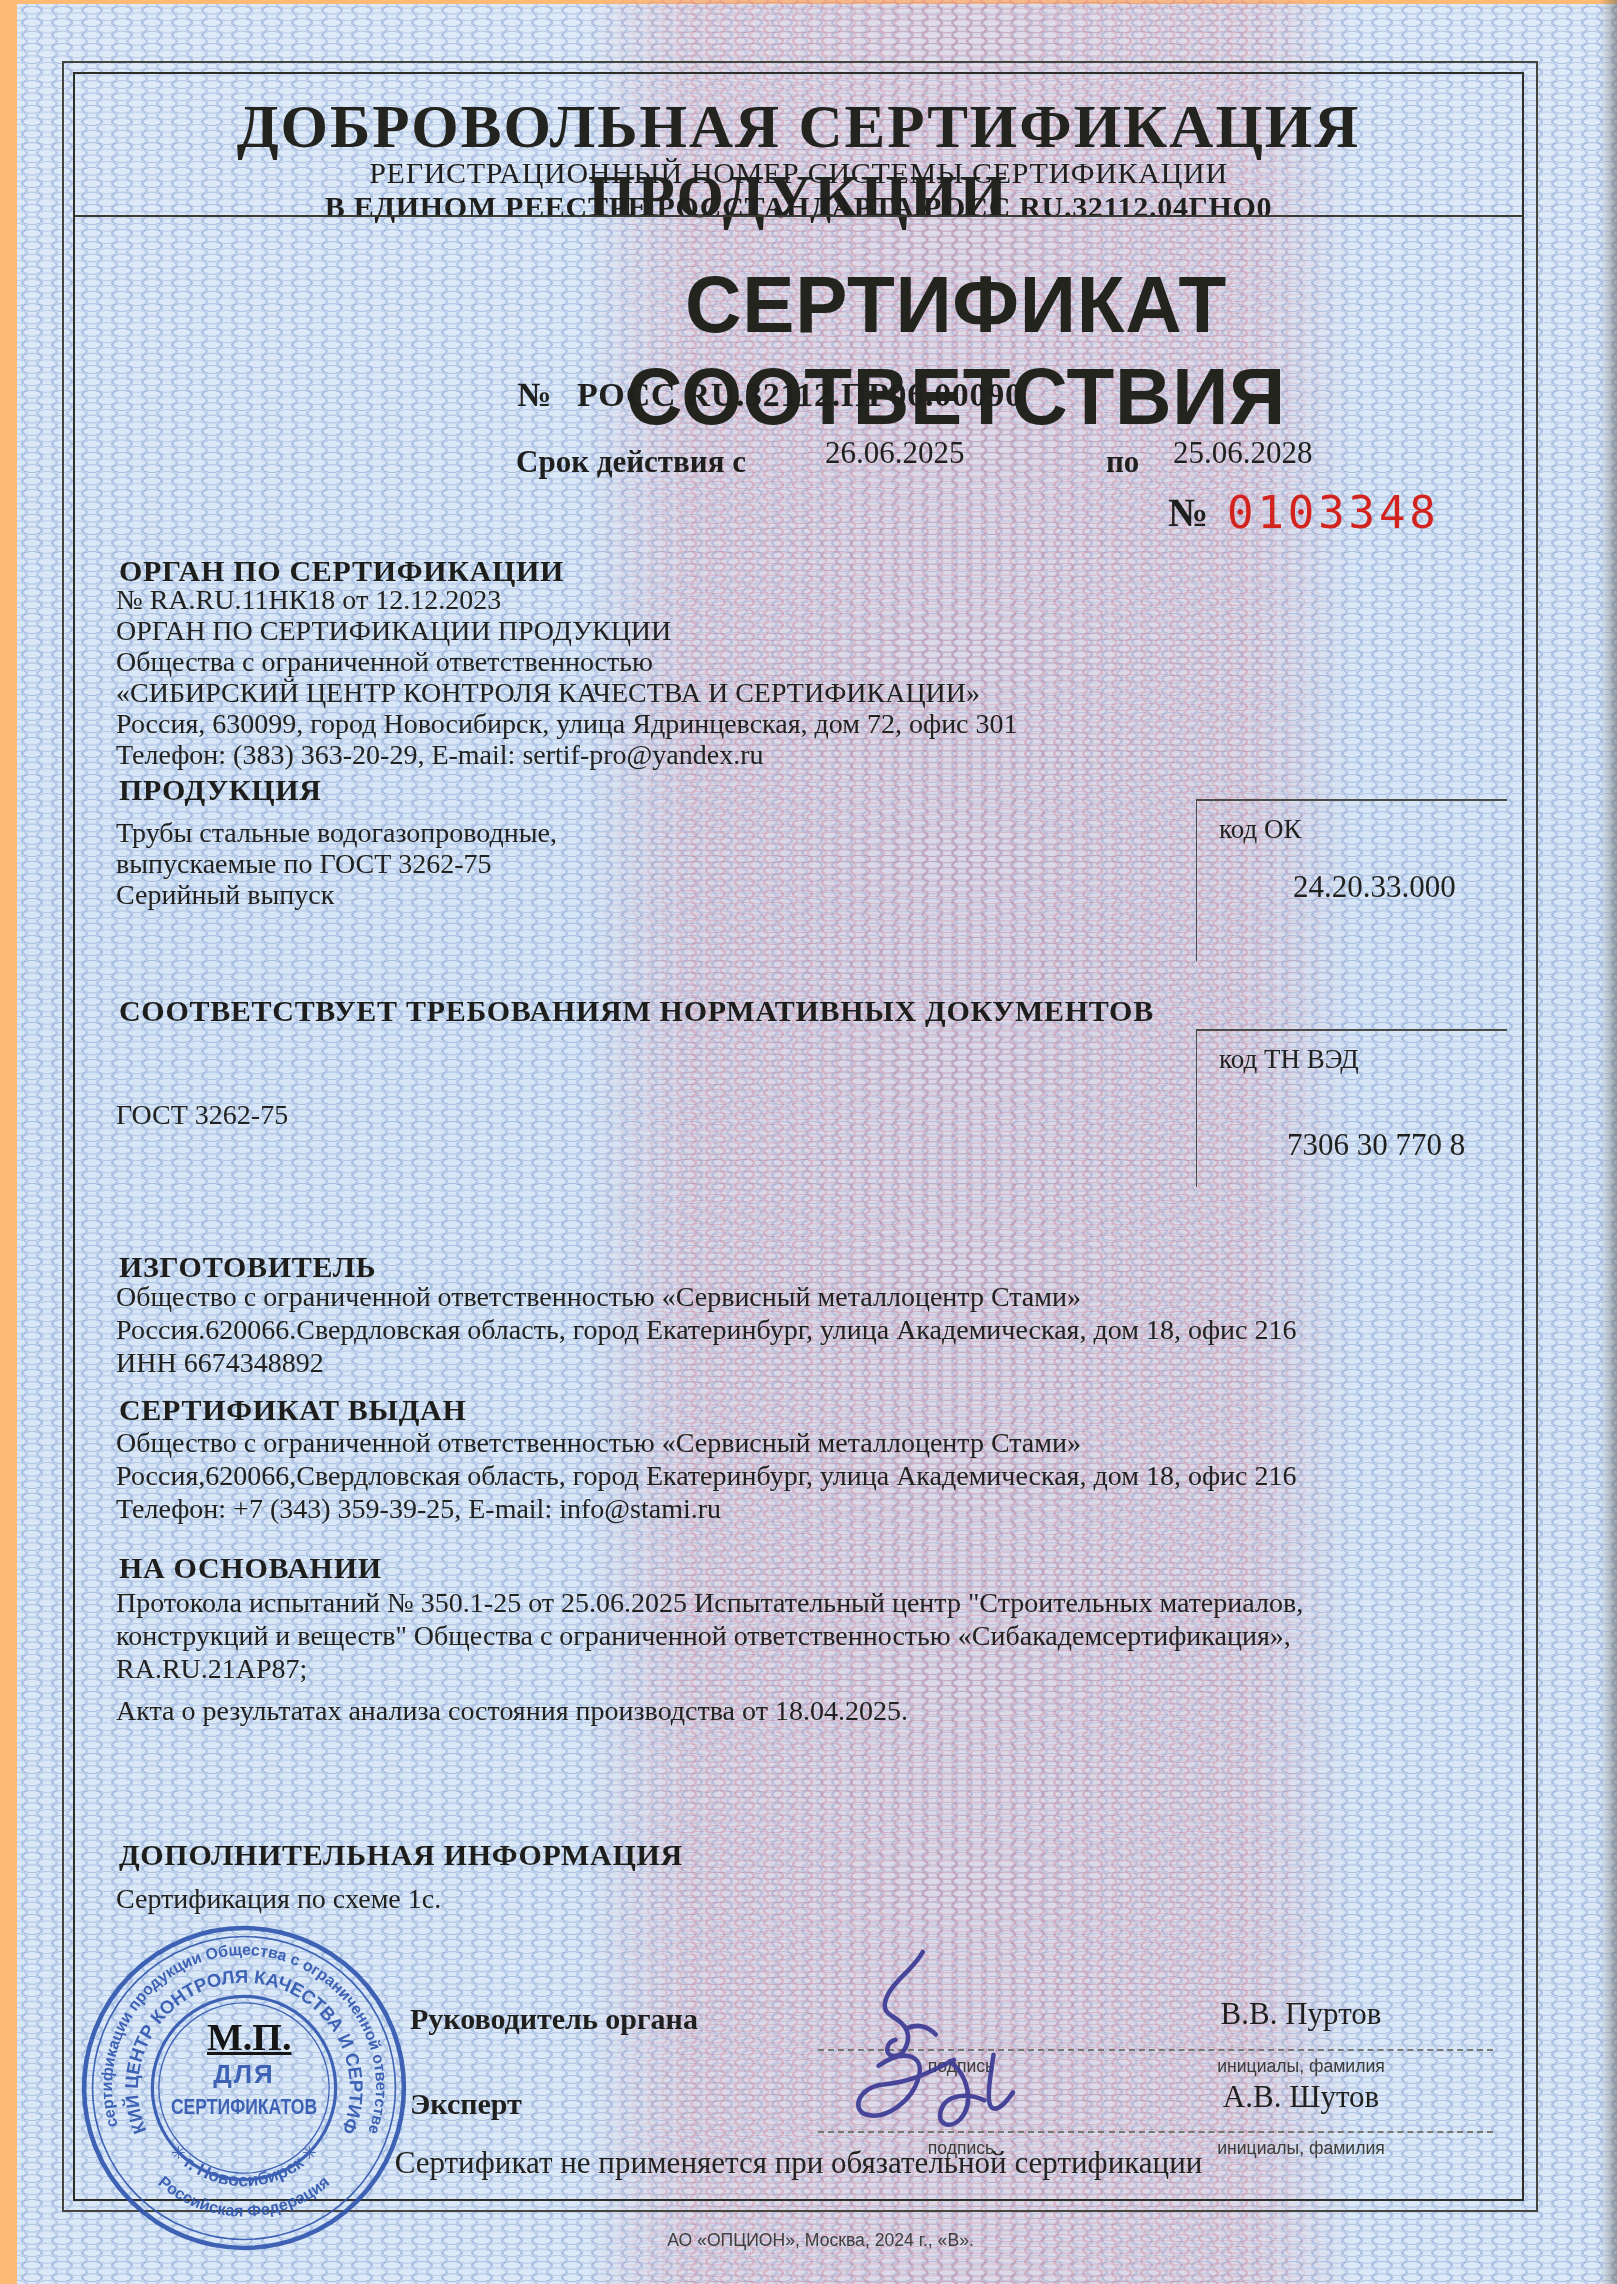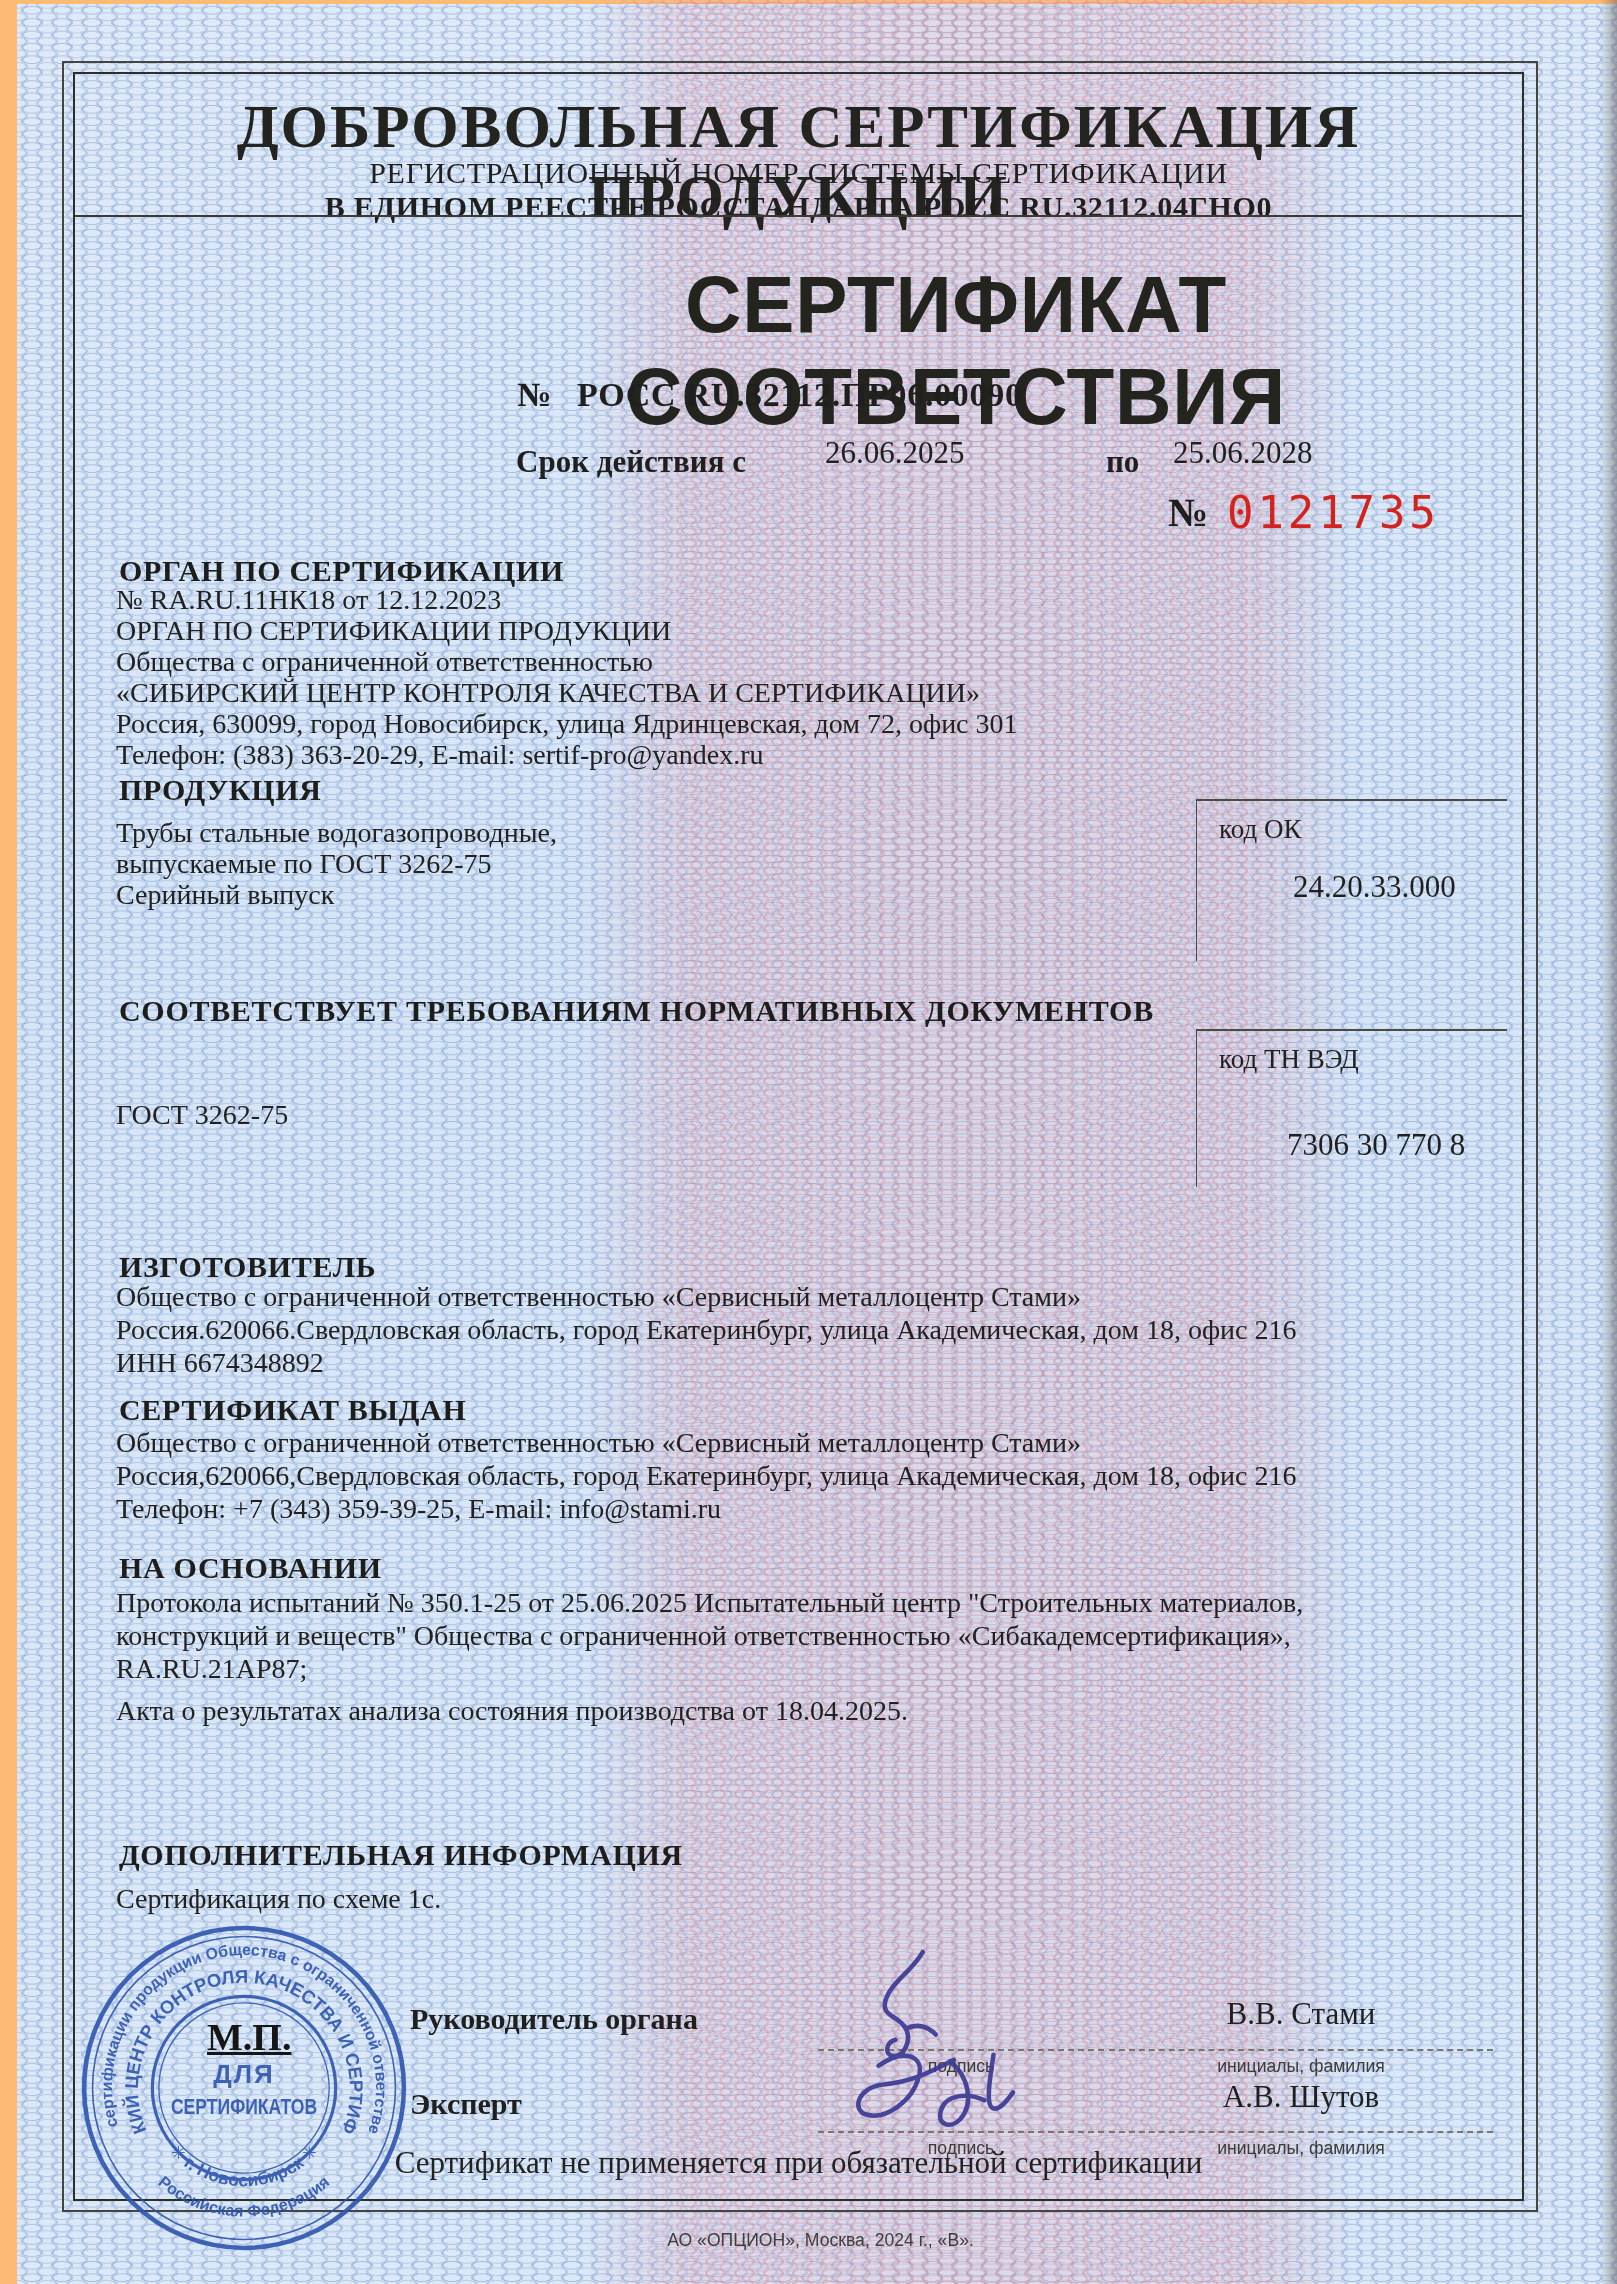--- a/index.html
+++ b/index.html
@@ -87,21 +87,21 @@
   <div class="abs cert-no">
     <span>№</span><span class="num">РОСС  RU.32112.ПР06.00090</span>
   </div>
 
   <div class="abs validity-label">Срок действия  с</div>
   <div class="abs validity-from">26.06.2025</div>
   <div class="abs validity-to-label">по</div>
   <div class="abs validity-to">25.06.2028</div>
 
   <div class="abs form-no-prefix">№</div>
-  <div class="abs form-no">0121735</div>
+  <div class="abs form-no">0103348</div>
 
   <div class="abs sec-heading" style="left:119px;top:554px;">ОРГАН ПО СЕРТИФИКАЦИИ</div>
   <div class="abs sec-lines" style="left:116px;top:584px;">
     <div>№ RA.RU.11НК18  от 12.12.2023</div>
     <div>ОРГАН ПО СЕРТИФИКАЦИИ ПРОДУКЦИИ</div>
     <div>Общества с ограниченной ответственностью</div>
     <div>«СИБИРСКИЙ ЦЕНТР КОНТРОЛЯ КАЧЕСТВА И СЕРТИФИКАЦИИ»</div>
     <div>Россия, 630099, город Новосибирск, улица Ядринцевская, дом 72, офис 301</div>
     <div>Телефон:  (383) 363-20-29, E-mail: sertif-pro@yandex.ru</div>
   </div>
@@ -147,21 +147,21 @@
     <div>RA.RU.21АР87;</div>
     <div class="gap-line">Акта о результатах анализа состояния производства от 18.04.2025.</div>
   </div>
 
   <div class="abs sec-heading" style="left:119px;top:1838px;">ДОПОЛНИТЕЛЬНАЯ ИНФОРМАЦИЯ</div>
   <div class="abs sec-lines" style="left:116px;top:1883px;">
     <div>Сертификация по схеме 1с.</div>
   </div>
 
   <div class="abs role" style="left:410px;top:2002px;">Руководитель органа</div>
-  <div class="abs sig-name" style="left:1109px;top:1996px;">В.В. Стами</div>
+  <div class="abs sig-name" style="left:1109px;top:1996px;">В.В. Пуртов</div>
   <div class="abs sig-line" style="left:818px;top:2049px;width:286px;"></div>
   <div class="abs sig-line" style="left:1109px;top:2049px;width:384px;"></div>
   <div class="abs sig-caption" style="left:818px;top:2056px;">подпись</div>
   <div class="abs name-caption" style="left:1109px;top:2056px;">инициалы, фамилия</div>
 
   <div class="abs role" style="left:410px;top:2087px;">Эксперт</div>
   <div class="abs sig-name" style="left:1109px;top:2079px;">А.В. Шутов</div>
   <div class="abs sig-line" style="left:818px;top:2131px;width:286px;"></div>
   <div class="abs sig-line" style="left:1109px;top:2131px;width:384px;"></div>
   <div class="abs sig-caption" style="left:818px;top:2138px;">подпись</div>

